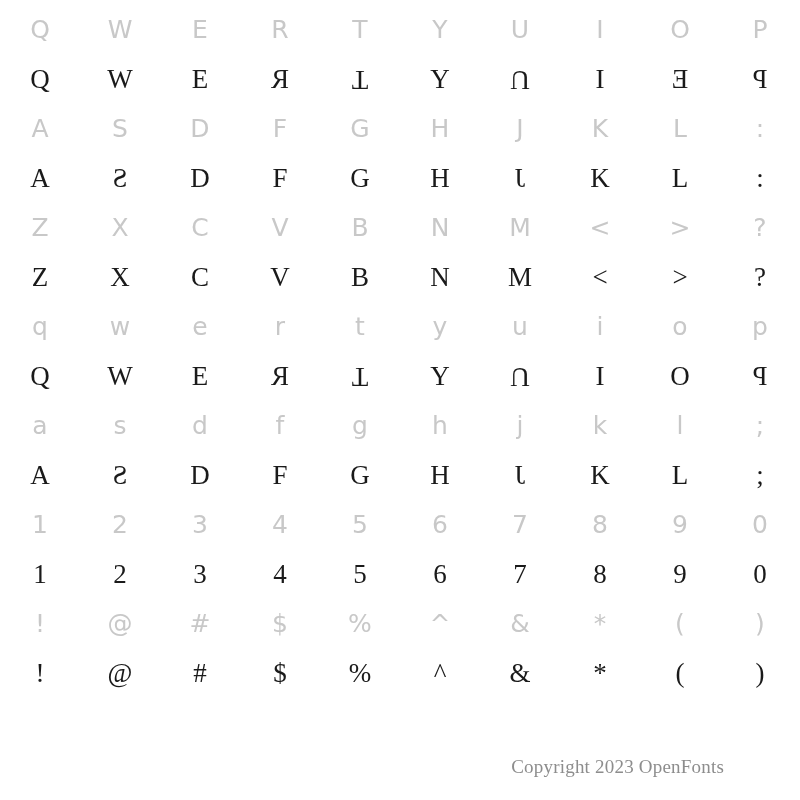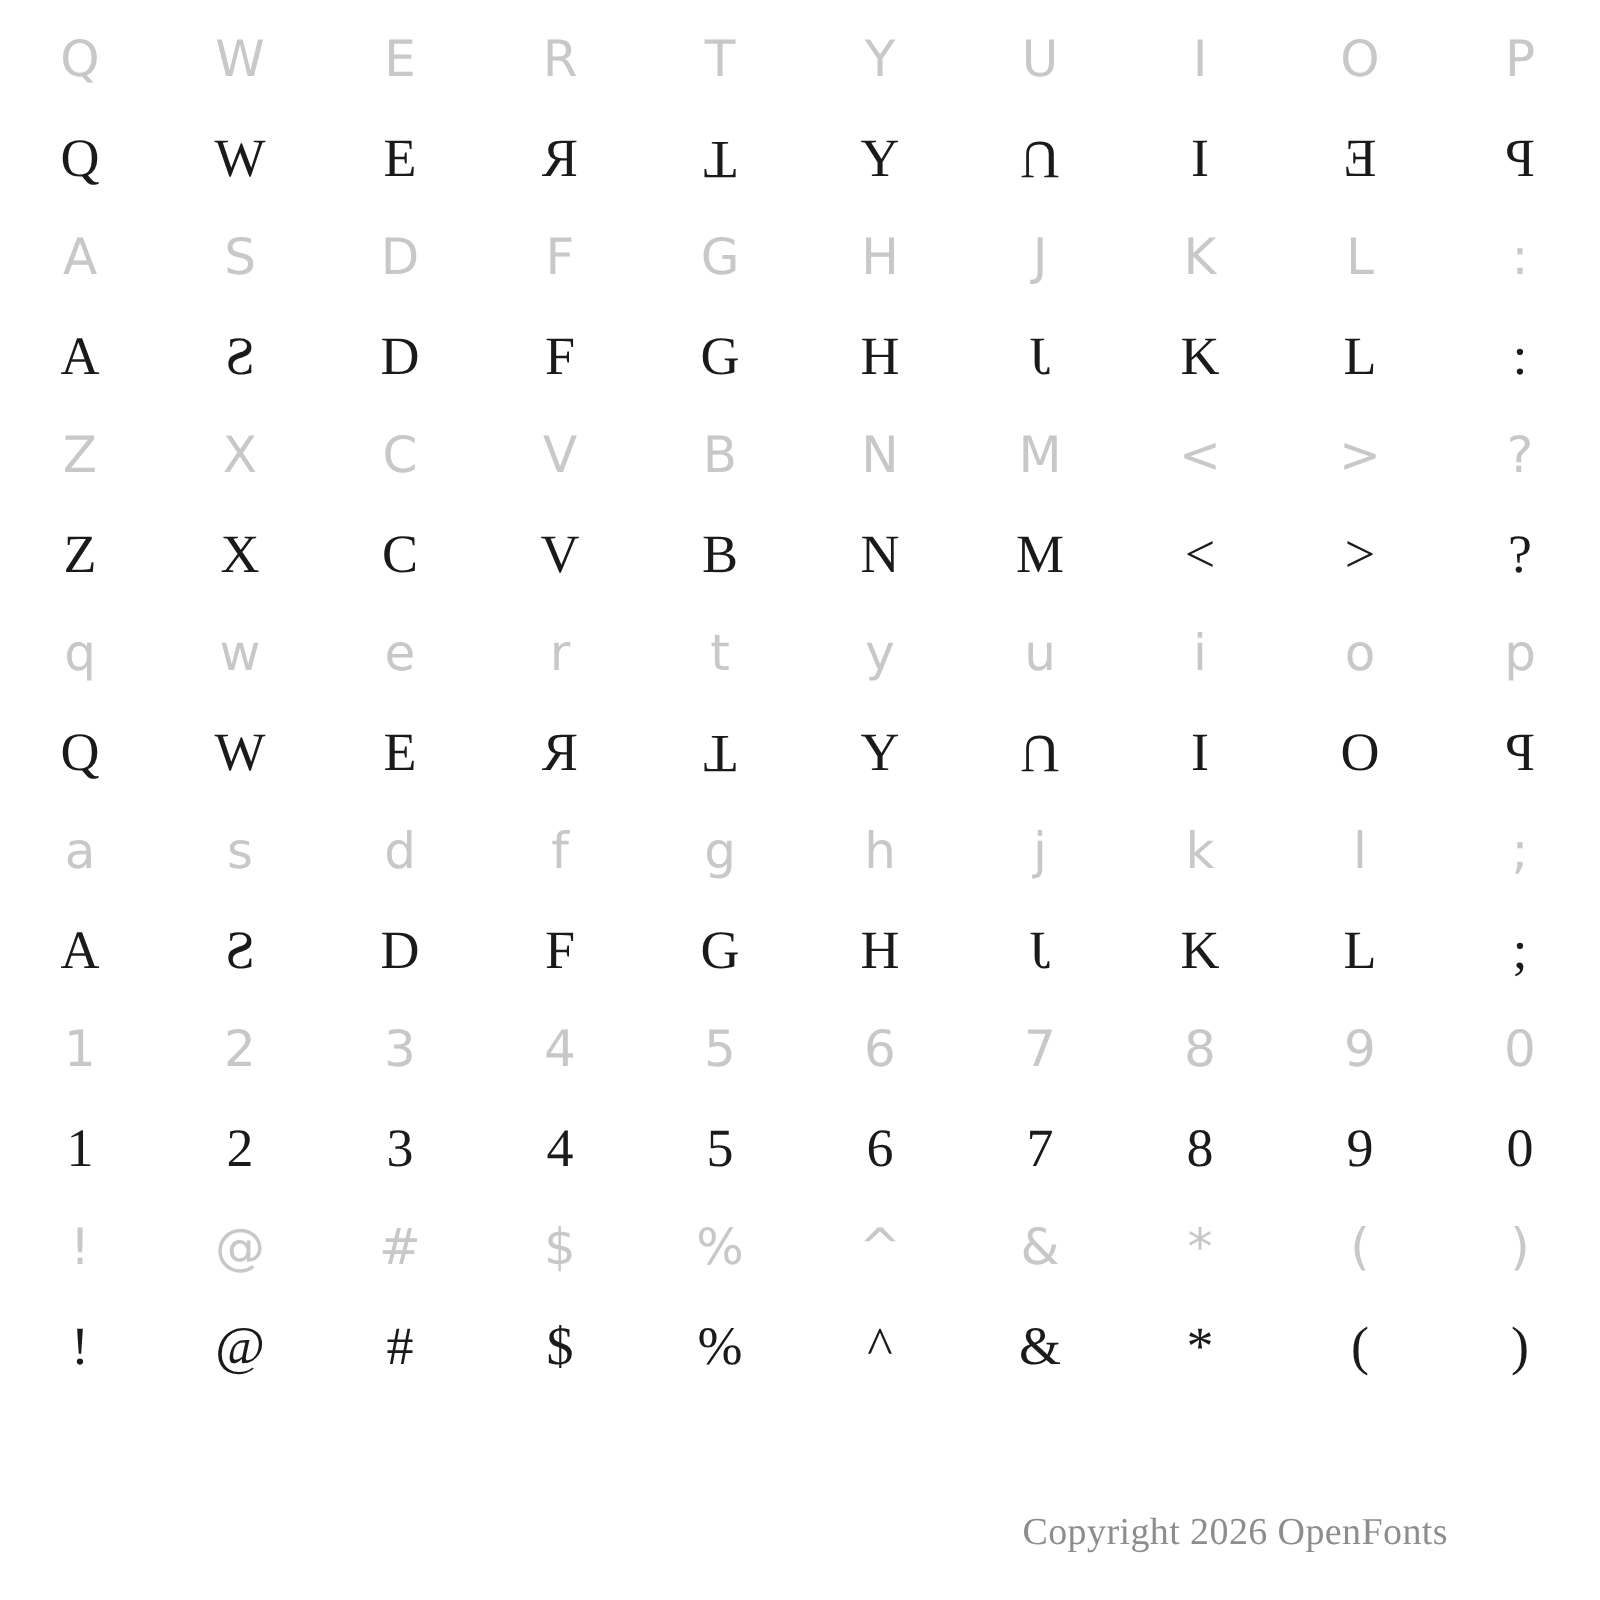--- a/index.html
+++ b/index.html
@@ -268,15 +268,15 @@
       <div class="cell">%</div>
       <div class="cell">^</div>
       <div class="cell">&amp;</div>
       <div class="cell">*</div>
       <div class="cell">(</div>
       <div class="cell">)</div>
     </div>
 
   </div>
 
-  <div class="copyright">Copyright 2026 OpenFonts</div>
+  <div class="copyright">Copyright 2023 OpenFonts</div>
 
 </div>
 
 </body></html>

